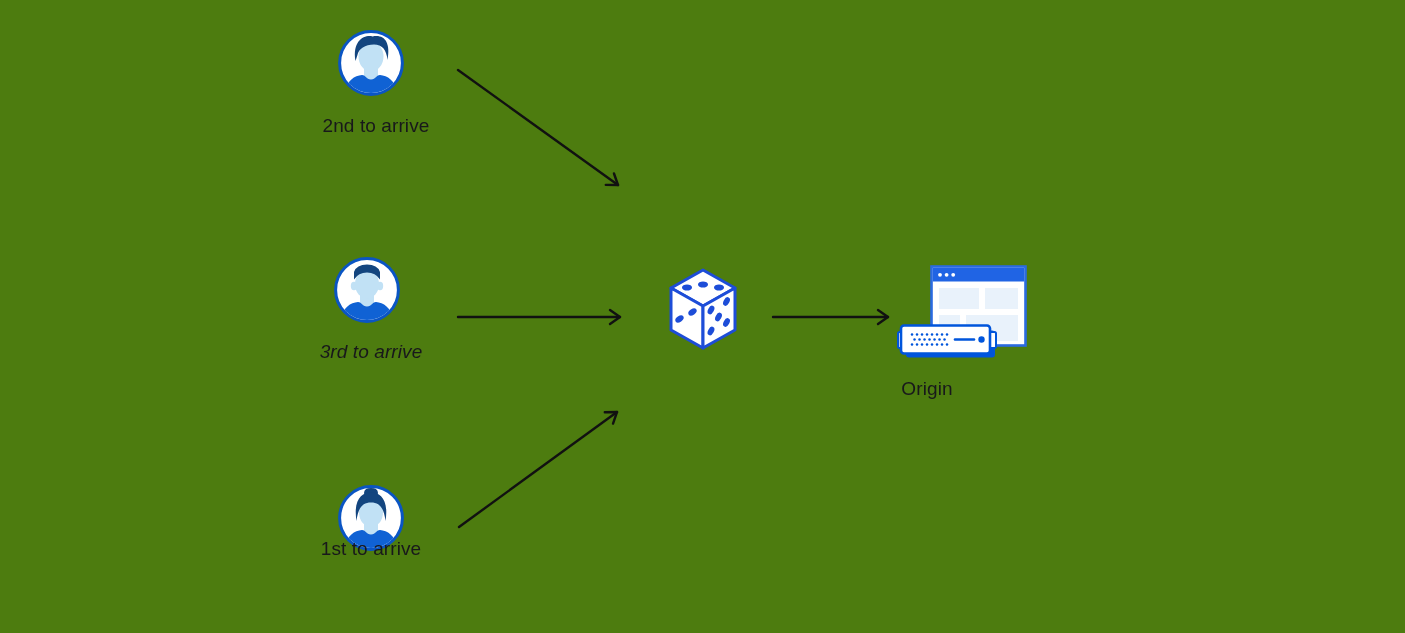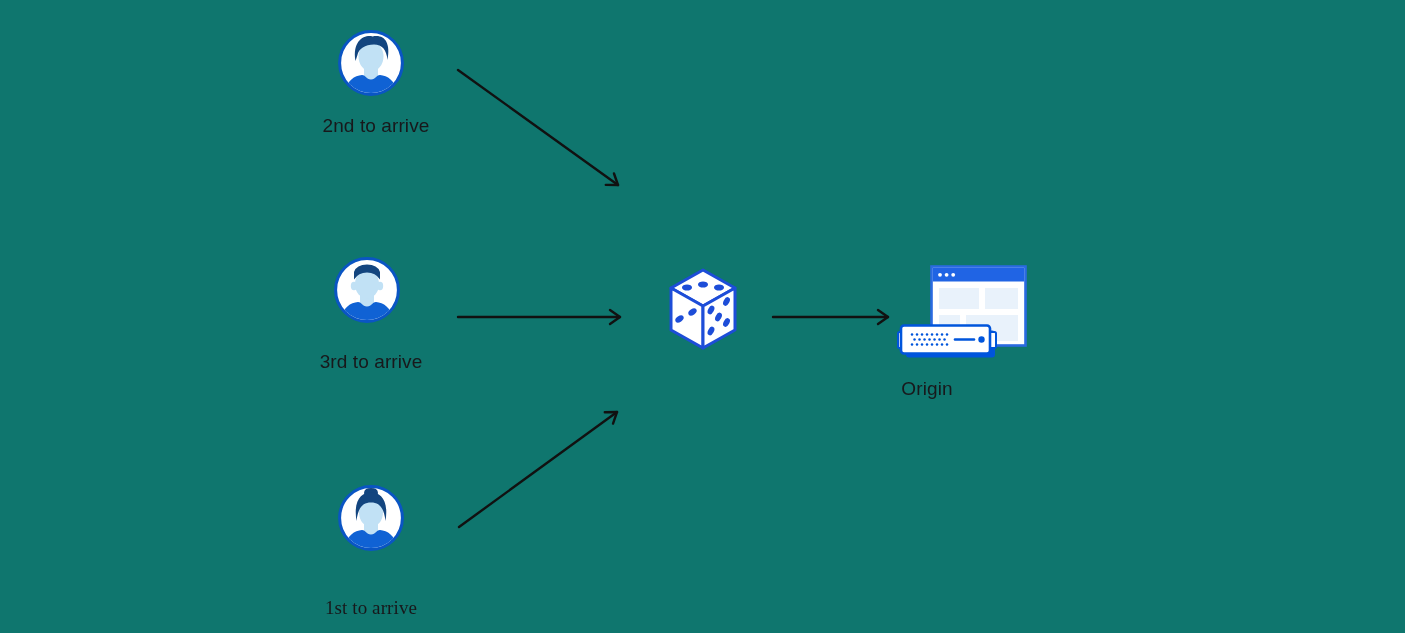--- a/index.html
+++ b/index.html
@@ -2,21 +2,21 @@
 <html><head>
 <meta charset="utf-8">
 <style>
   * { margin: 0; padding: 0; box-sizing: border-box; }
   html, body { background: #ffffff; }
   body { font-family: "Liberation Sans", sans-serif; }
   .canvas {
     position: relative;
     width: 1405px;
     height: 633px;
-    background: #0f766e;
+    background: #4d7c0f;
     overflow: hidden;
   }
   .abs { position: absolute; }
   .node-label {
     position: absolute;
     width: 180px;
     text-align: center;
     font-size: 19px;
     line-height: 22px;
     color: #18181b;
@@ -80,40 +80,40 @@
       <g clip-path="url(#avc2)">
         <rect x="26" y="28" width="14" height="24" fill="#c1e1f5"></rect>
         <path d="M6,66 C8,51 16,45.5 24,45 C28,45 28,49.5 33,49.5 C38,49.5 38,45 42,45 C50,45.5 58,51 60,66 Z" fill="#1062d4"></path>
         <ellipse cx="20" cy="29" rx="3.2" ry="4.2" fill="#c1e1f5"></ellipse>
         <ellipse cx="46" cy="29" rx="3.2" ry="4.2" fill="#c1e1f5"></ellipse>
         <ellipse cx="33" cy="27" rx="12" ry="14.5" fill="#c1e1f5"></ellipse>
         <path d="M20,22.5 L20,15 Q22.5,7.5 33,7.5 Q43.5,7.5 46,15 L46,22.5 Q41.5,15.5 33,15.5 Q24.5,15.5 20,22.5 Z" fill="#13457f"></path>
       </g>
     </svg>
   </div>
-  <div class="node-label" style="left:281px; top:351px;">3rd to arrive</div>
+  <div class="node-label" style="left:281px; top:341px;font-style:italic;">3rd to arrive</div>
 
   <div class="abs" style="left:338px; top:485px;">
     <svg width="66" height="66" viewBox="0 0 66 66">
       <defs>
           <clipPath id="avc3">
             <circle cx="33" cy="33" r="30"></circle>
           </clipPath>
         </defs>
       <circle cx="33" cy="33" r="31.4" fill="#ffffff" stroke="#0a55c4" stroke-width="3"></circle>
       <g clip-path="url(#avc3)">
         <rect x="26" y="28" width="14" height="24" fill="#c1e1f5"></rect>
         <path d="M6,66 C8,51 16,45.5 24,45 C28,45 28,49.5 33,49.5 C38,49.5 38,45 42,45 C50,45.5 58,51 60,66 Z" fill="#1062d4"></path>
         <ellipse cx="33" cy="27.5" rx="12" ry="14.5" fill="#c1e1f5"></ellipse>
         <ellipse cx="33" cy="8" rx="7" ry="5.5" fill="#13457f"></ellipse>
         <path d="M18.5,36 C15,14 24,7.5 33,7.5 C42,7.5 51,14 47.5,36 C46,23.5 42,17.5 33,17.5 C24,17.5 20,23.5 18.5,36 Z" fill="#13457f"></path>
       </g>
     </svg>
   </div>
-  <div class="node-label" style="left:281px; top:597px;font-family:Liberation Serif, serif;">1st to arrive</div>
+  <div class="node-label" style="left:281px; top:538px;">1st to arrive</div>
 
   <div class="abs" style="left:665px; top:267px;">
     <svg width="76" height="86" viewBox="0 0 76 86">
       <g stroke="#1d4dd8" stroke-width="3" stroke-linejoin="round" fill="#ffffff">
         <path d="M38,3 L70,21 L38,39 L6,21 Z"></path>
         <path d="M6,21 L38,39 L38,81 L6,63 Z"></path>
         <path d="M70,21 L38,39 L38,81 L70,63 Z"></path>
       </g>
       <g fill="#1d4dd8">
 

